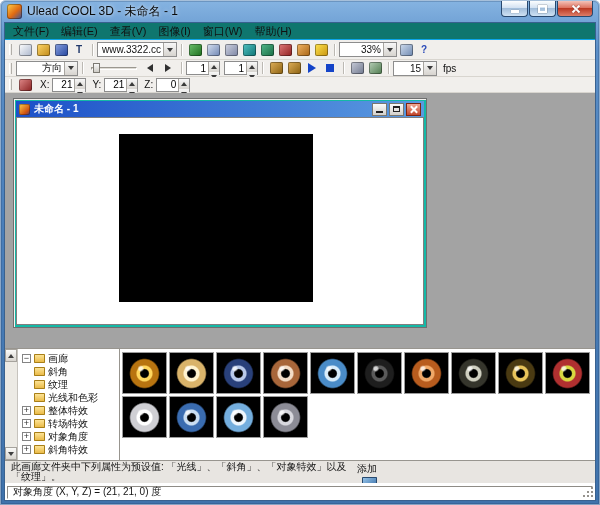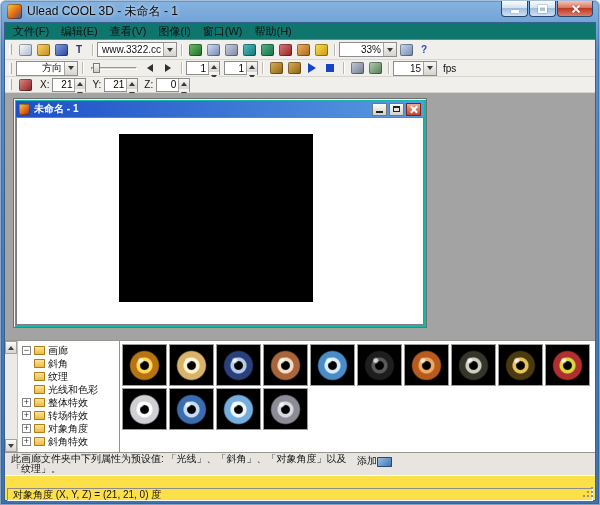--- a/index.html
+++ b/index.html
@@ -110,26 +110,26 @@
   .ficon { width: 11px; height: 9px; flex: none; margin-right: 3px; border-radius: 1px;
     background: linear-gradient(#ffe9a0, #e8b53e); box-shadow: inset 0 0 0 1px #a87f18; }
   .gallery { flex: 1; background: #fff; padding: 3px 2px; display: flex; flex-wrap: wrap; align-content: flex-start; gap: 2px; }
   .tile { width: 45px; height: 42px; flex: none; background: #000; border: 1px solid #9c9c9c;
     display: flex; align-items: center; justify-content: center; }
   .donut { width: 37px; height: 35px; }
 
   
   .infobar { height: 23px; flex: none; position: relative; background: #e8e5e1; border-top: 1px solid #98958f; }
   .info-text { position: absolute; left: 6px; top: 1px; width: 342px; font-size: 10px; line-height: 10px; color: #141414; }
-  .add { position: absolute; left: 352px; top: 1px; display: flex; flex-direction: row; align-items: center; }
+  .add { position: absolute; left: 352px; top: 1px; display: flex; flex-direction: column; align-items: flex-end; }
   .add-label { font-size: 10px; color: #141414; }
   .add-icon { width: 15px; height: 10px; margin-top: 1px; border-radius: 1px;
     background: linear-gradient(135deg, #9cc8ec, #3a70a8); box-shadow: inset 0 0 0 1px #28496e; }
-  .statusbar { height: 17px; flex: none; background: #fde047; border-top: 1px solid #fff;
-    display: flex; padding: 12px 2px; position: relative; }
+  .statusbar { height: 17px; flex: none; background: #ffffff; border-top: 1px solid #fff;
+    display: flex; align-items: center; padding: 4px 2px; position: relative; }
   .status-field { flex: 1; height: 13px; border: 1px solid; border-color: #8f8c86 #ffffff #ffffff #8f8c86;
     display: flex; align-items: center; padding: 0 5px; font-size: 10px; color: #141414; }
   .grip-dots { position: absolute; right: 2px; bottom: 3px; width: 2px; height: 2px; background: #96938d;
     box-shadow: 0 -4px 0 #96938d, 0 -8px 0 #96938d, -4px 0 0 #96938d, -8px 0 0 #96938d, -4px -4px 0 #96938d; }
 </style>
 </head>
 <body>
 
 <div class="frame">
 
@@ -433,21 +433,21 @@
           <div class="tile" title="sky-blue-ring">
             <div class="donut" style="background: radial-gradient(circle at 40% 36%, rgba(255, 255, 255, 0.75) 0px, rgba(255, 255, 255, 0.75) 5%, rgba(255, 255, 255, 0) 11%), radial-gradient(circle, rgba(0, 0, 0, 0) 0px, rgba(0, 0, 0, 0) 15%, rgb(238, 246, 253) 20%, rgb(238, 246, 253) 29%, rgb(116, 174, 222) 34%, rgb(116, 174, 222) 54%, rgba(0, 0, 0, 0.92) 60%);"></div>
           </div>
           <div class="tile" title="steel-gray-ring">
             <div class="donut" style="background: radial-gradient(circle at 40% 36%, rgba(255, 255, 255, 0.75) 0px, rgba(255, 255, 255, 0.75) 5%, rgba(255, 255, 255, 0) 11%), radial-gradient(circle, rgba(0, 0, 0, 0) 0px, rgba(0, 0, 0, 0) 15%, rgb(216, 216, 222) 20%, rgb(216, 216, 222) 29%, rgb(140, 140, 150) 34%, rgb(140, 140, 150) 54%, rgba(0, 0, 0, 0.92) 60%);"></div>
           </div>
         </div>
     </div>
 
     <div class="infobar">
-      <div class="info-text">此画廊文件夹中下列属性为预设值: 「光线」、「斜角」、「对象角度」以及「纹理」。</div>
+      <div class="info-text">此画廊文件夹中下列属性为预设值: 「光线」、「斜角」、「对象特效」以及「纹理」。</div>
       <div class="add">
         <span class="add-label">添加</span>
         <div class="add-icon"></div>
       </div>
     </div>
 
     <div class="statusbar">
       <div class="status-field">
         <span>对象角度 (X, Y, Z) = (21, 21, 0) 度</span>
       </div>

